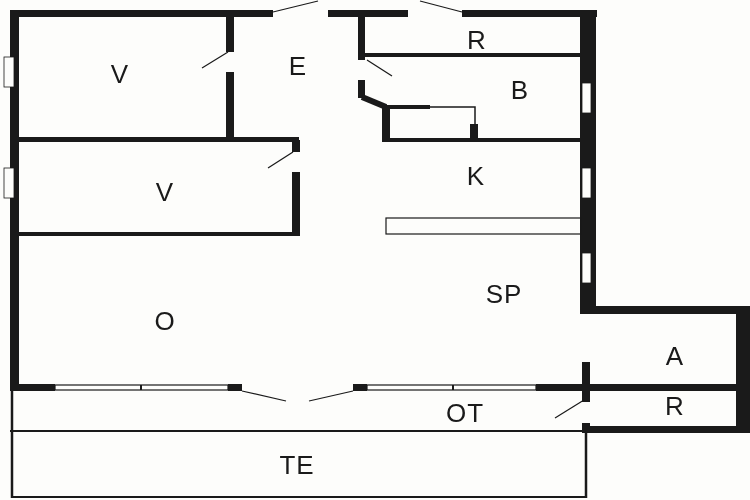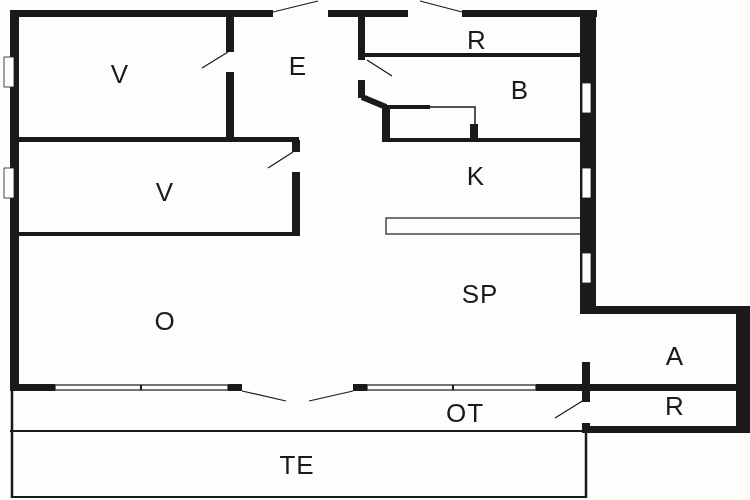--- a/index.html
+++ b/index.html
@@ -89,18 +89,18 @@
     <rect x="582" y="253" width="9" height="30"></rect>
   </g>
 </svg>
 
 <div class="lbl" style="left:120px;top:74px;">V</div>
 <div class="lbl" style="left:298px;top:66px;">E</div>
 <div class="lbl" style="left:477px;top:40px;">R</div>
 <div class="lbl" style="left:520px;top:90px;">B</div>
 <div class="lbl" style="left:165px;top:192px;">V</div>
 <div class="lbl" style="left:476px;top:176px;">K</div>
-<div class="lbl" style="left:480px;top:294px;">SP</div>
+<div class="lbl" style="left:504px;top:294px;">SP</div>
 <div class="lbl" style="left:165px;top:321px;">O</div>
 <div class="lbl" style="left:675px;top:356px;">A</div>
 <div class="lbl" style="left:425px;top:413px;margin-left:40px;">OT</div>
 <div class="lbl" style="left:675px;top:406px;">R</div>
 <div class="lbl" style="left:297px;top:465px;">TE</div>
 
 </body></html>

